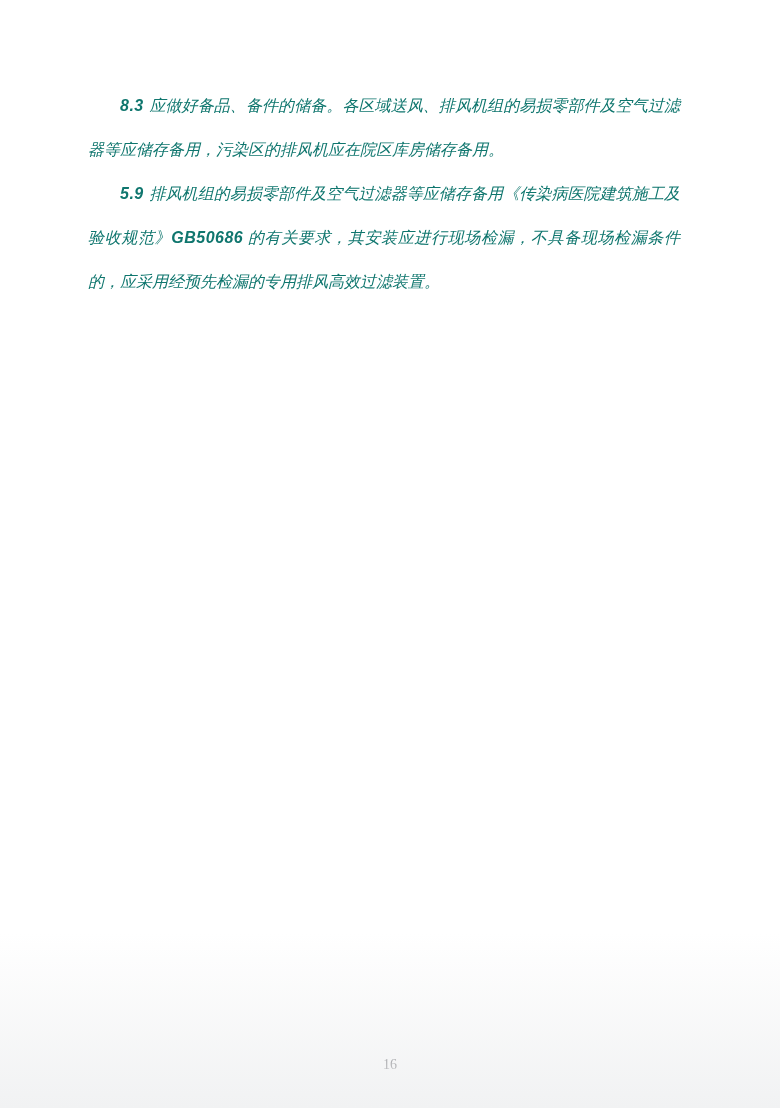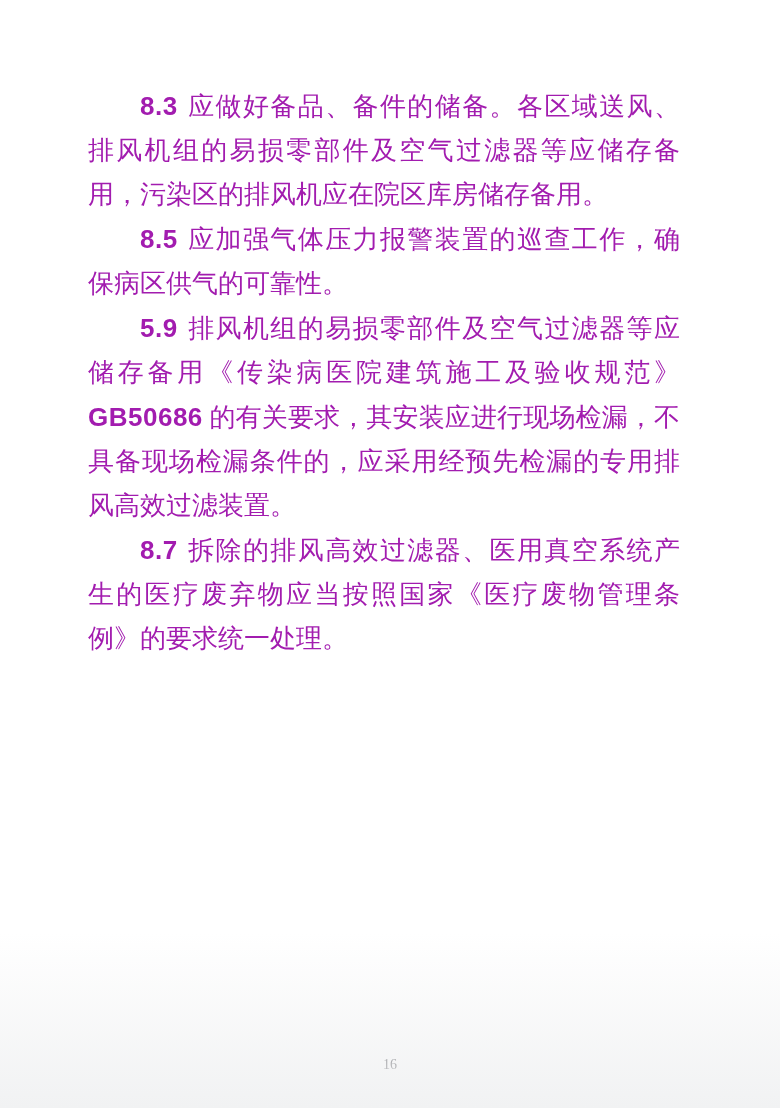--- a/index.html
+++ b/index.html
@@ -17,25 +17,26 @@
   .page {
     position: absolute;
     inset: 0;
     background: #ffffff;
   }
   .content {
     position: absolute;
     left: 88px;
     top: 84px;
     width: 592px;
-    font-size: 26px;
+    font-size: 16px;
     line-height: 44px;
-    color: #a21caf;
+    color: #0f766e;
     text-align: justify;
     text-justify: inter-ideograph;
+    font-style: italic;
   }
   .content p {
     margin: 0;
     padding: 0;
     text-indent: 2em;
   }
   .num {
     font-family: "Liberation Sans", "DejaVu Sans", sans-serif;
     font-weight: 600;
     margin-right: 0.35em;
@@ -72,25 +73,23 @@
 </head>
 <body>
 
 <div class="page">
 
   <div class="content">
 
     <p><span class="num">8.3</span><span>应做好备品、备件的储备。各区域送风、排风机组的易损零部件及空气过滤器等应储存备用，污染区的排风机应在院区库房储存备用。</span></p>
 
 
-    <p><span class="num">8.5</span><span>应加强气体压力报警装置的巡查工作，确保病区供气的可靠性。</span></p>
 
     <p><span class="num">5.9</span><span>排风机组的易损零部件及空气过滤器等应储存备用《传染病医院建筑施工及验收规范》</span><span class="code">GB50686</span><span> 的有关要求，其安装应进行现场检漏，不具备现场检漏条件的，应采用经预先检漏的专用排风高效过滤装置。</span></p>
 
-    <p><span class="num">8.7</span><span>拆除的排风高效过滤器、医用真空系统产生的医疗废弃物应当按照国家《医疗废物管理条例》的要求统一处理。</span></p>
 
   </div>
 
   <div class="page-number">16</div>
 
   <div class="bottom-shade"></div>
 
 </div>
 
 </body></html>

